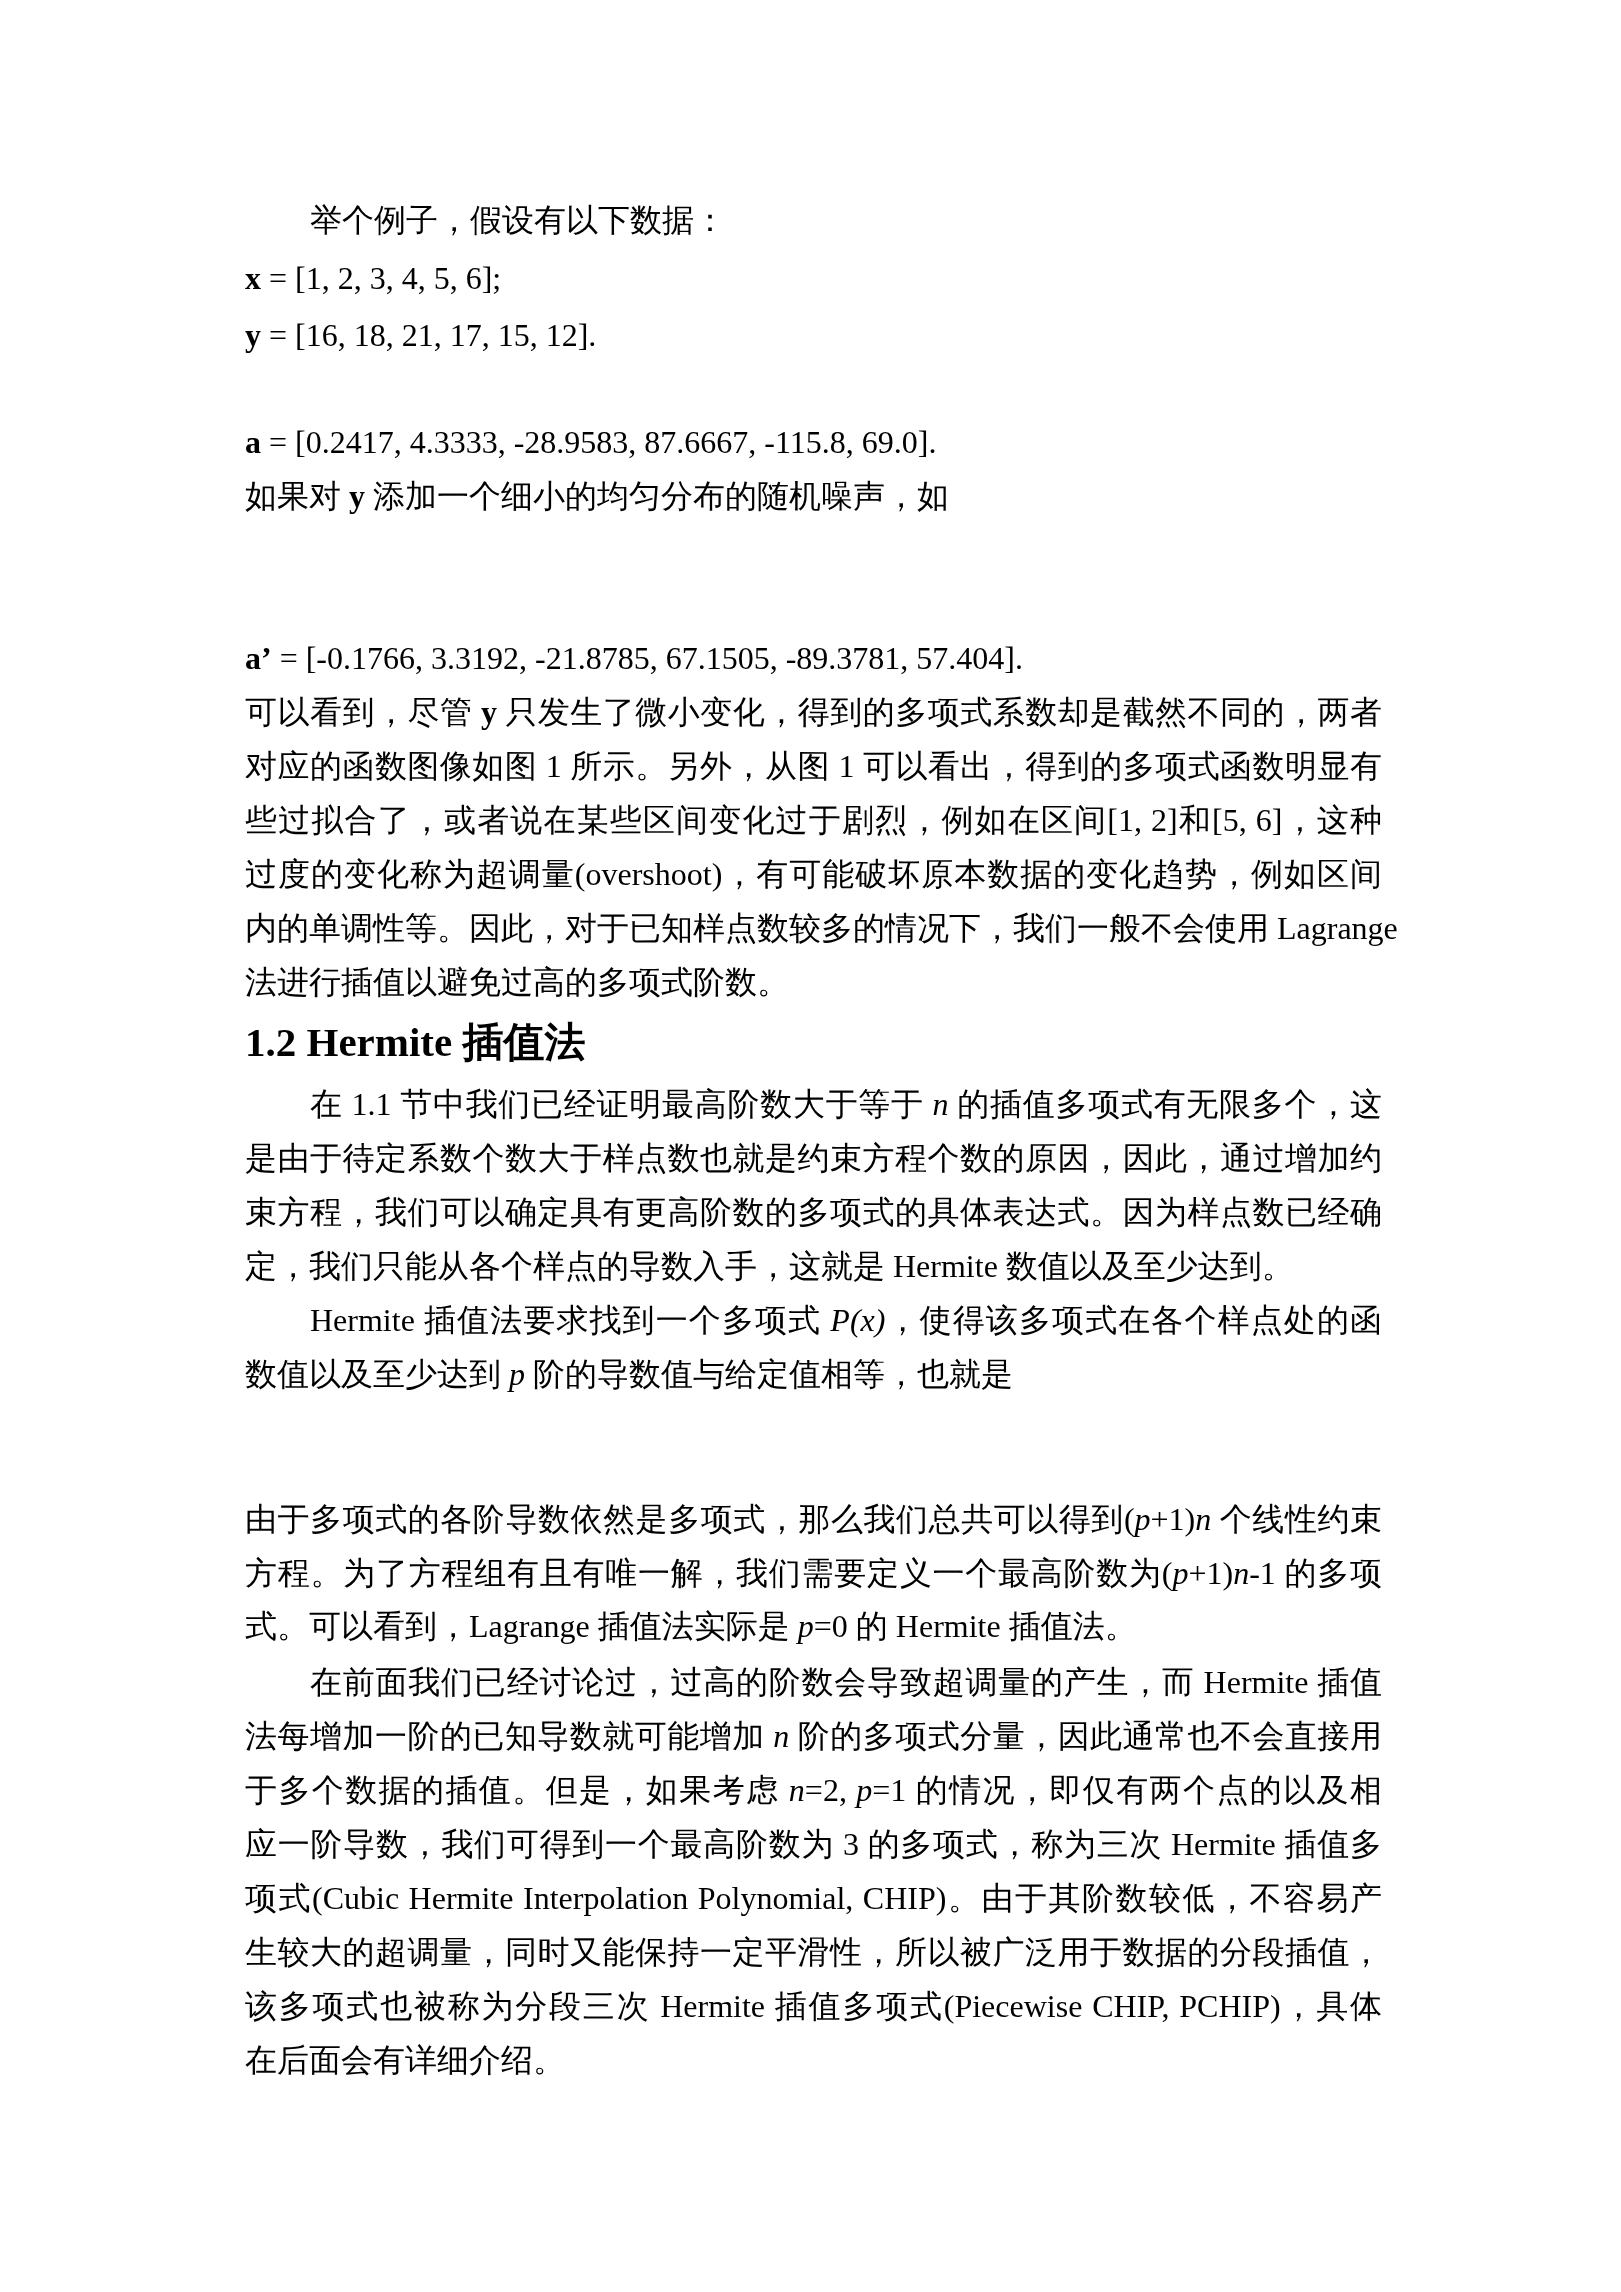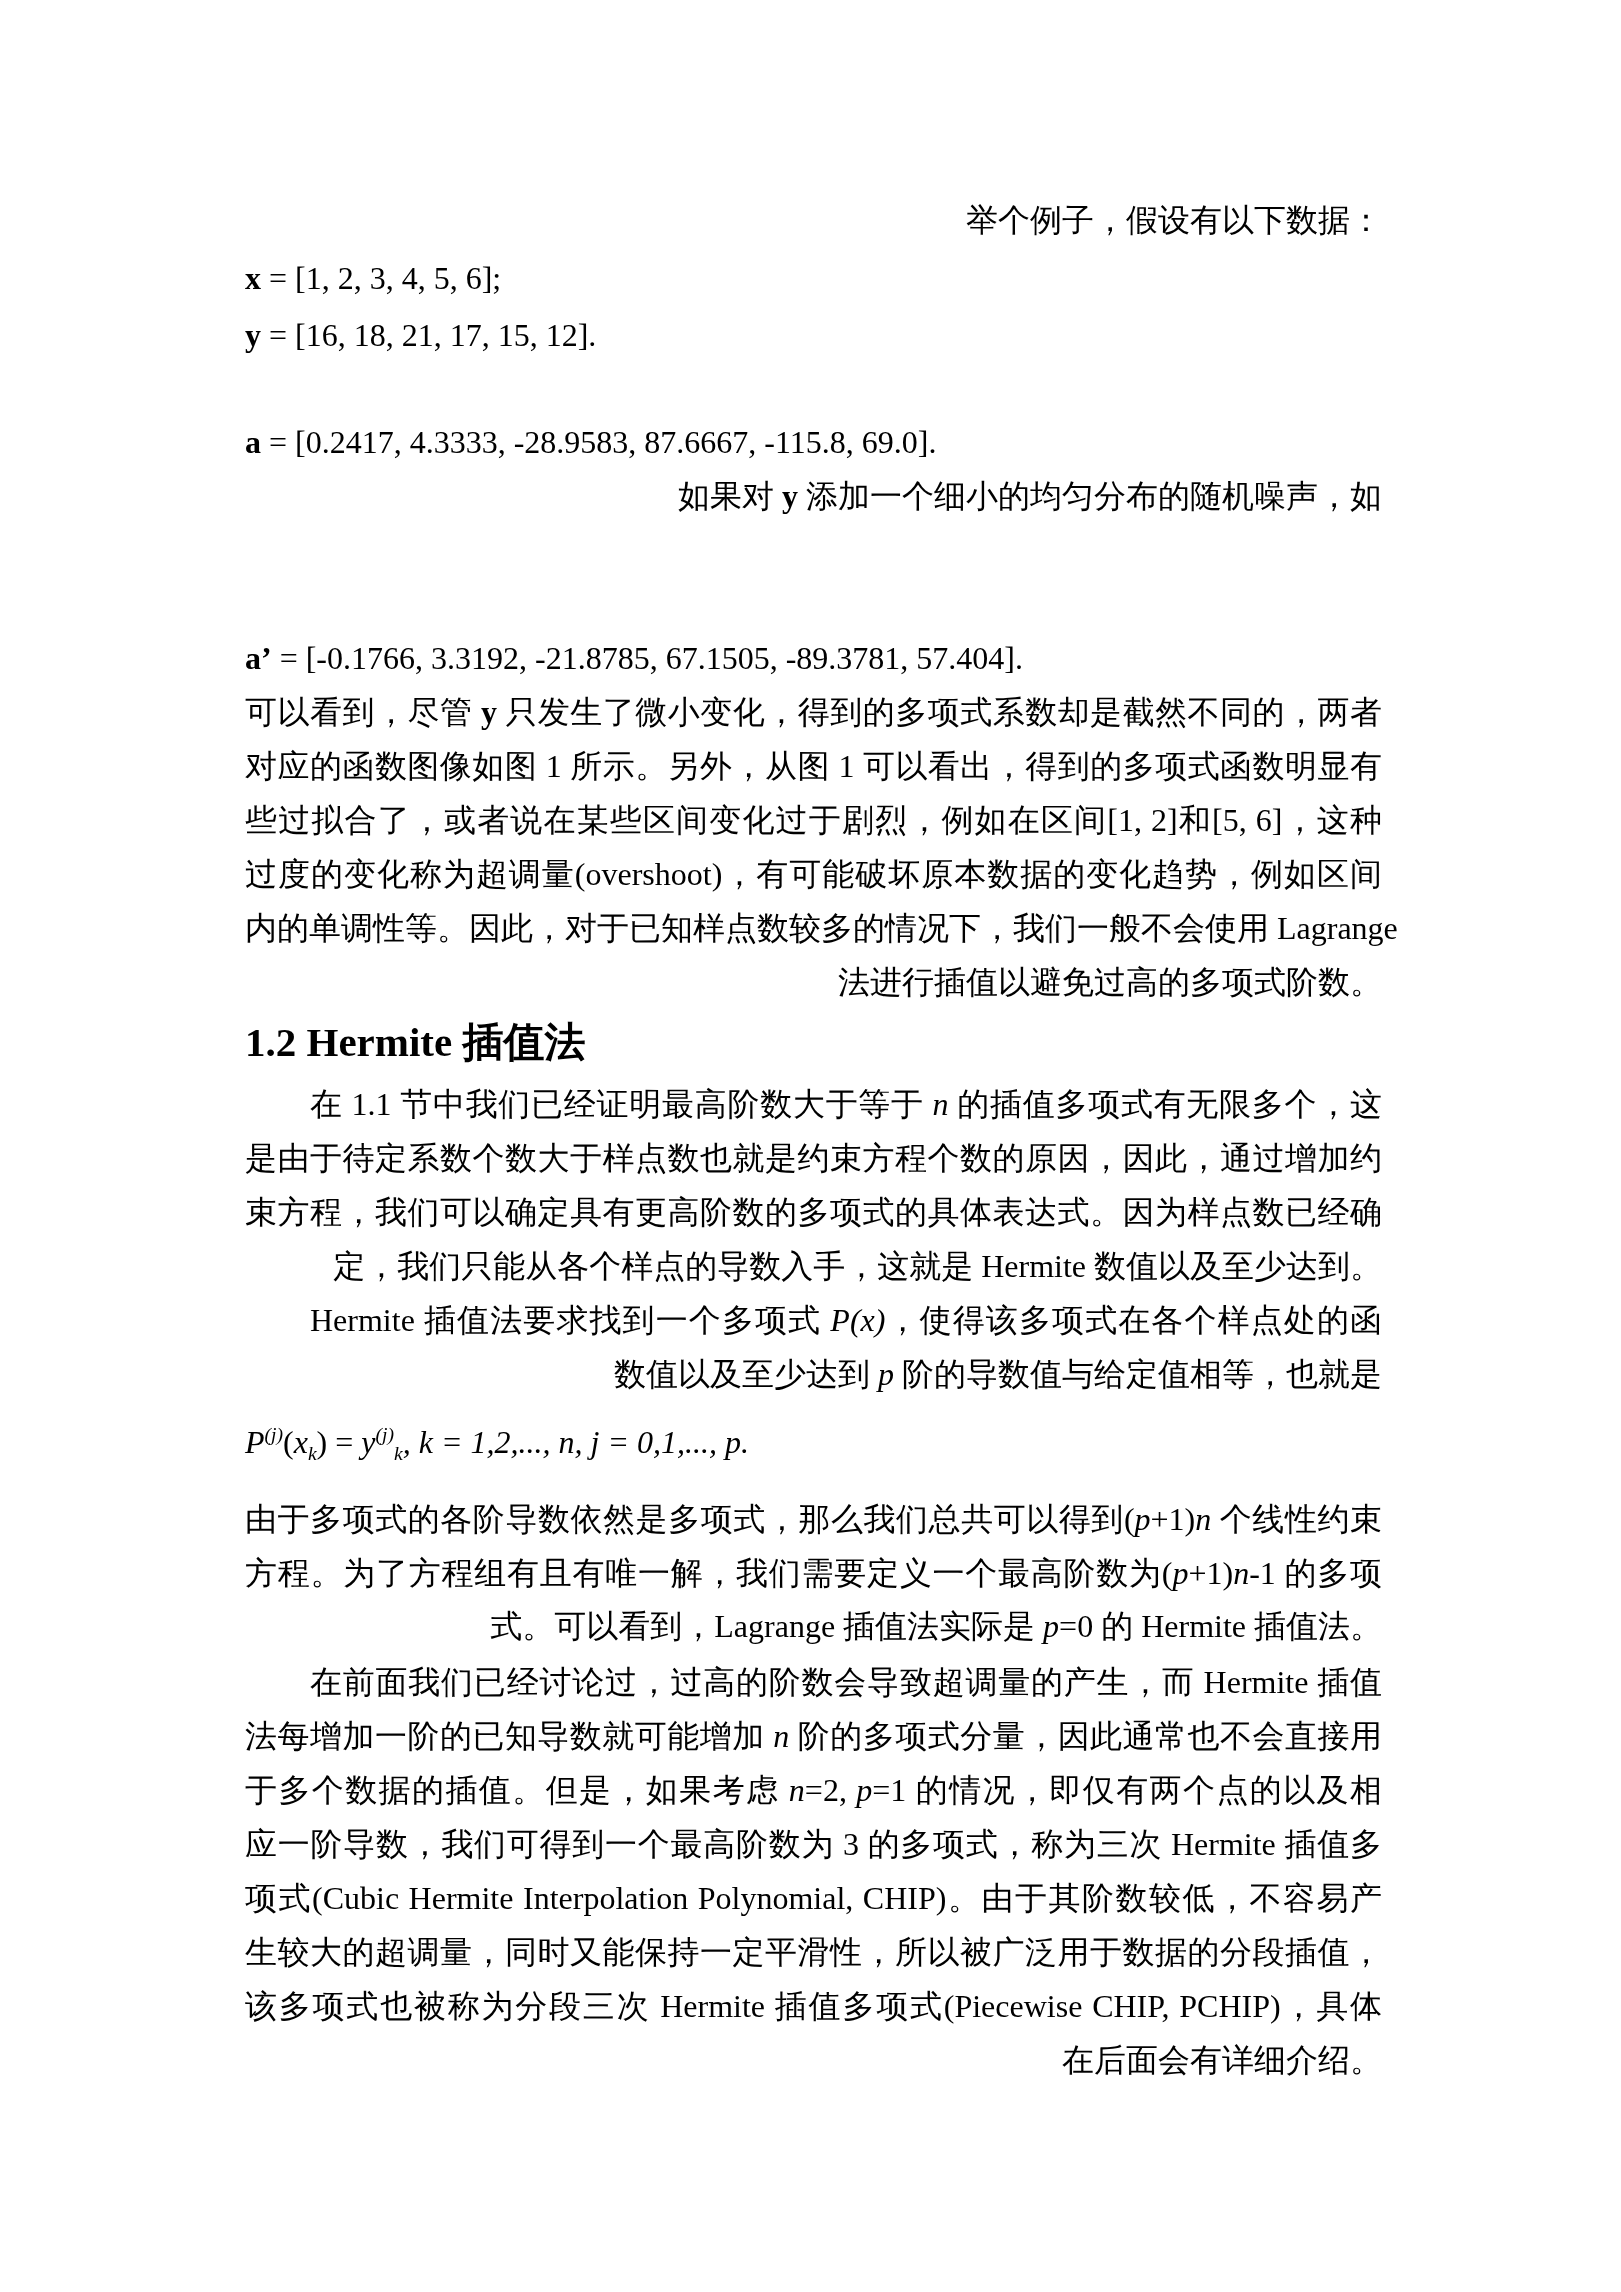--- a/index.html
+++ b/index.html
@@ -1,20 +1,20 @@
 <!DOCTYPE html>
 <html><head>
 <meta charset="utf-8">
 <style>
   html, body { margin: 0; padding: 0; background: #ffffff; }
   body { width: 1621px; height: 2293px; position: relative; overflow: hidden;
          font-family: "Liberation Serif", "DejaVu Serif", serif; color: #000; }
   .page { position: absolute; left: 0; top: 0; width: 1621px; height: 2293px; }
   .line { position: absolute; left: 245px; width: 1137px; font-size: 32px; line-height: 39px;
-          white-space: nowrap; text-align: right; }
+          white-space: nowrap; }
   .justify { text-align: justify; text-align-last: justify; }
   .center { text-align: left; }
   .indent { padding-left: 65px; box-sizing: border-box; }
   .heading { position: absolute; left: 245px; font-size: 41px; font-weight: bold; line-height: 47px; }
   b { font-weight: bold; }
   i { font-style: italic; }
   sup, sub { font-size: 19.6px; line-height: 0; }
 </style>
 </head>
 <body>
@@ -52,21 +52,20 @@
     <div class="line justify" style="top:1139px">是由于待定系数个数大于样点数也就是约束方程个数的原因，因此，通过增加约</div>
     <div class="line justify" style="top:1193px">束方程，我们可以确定具有更高阶数的多项式的具体表达式。因为样点数已经确</div>
     <div class="line" style="top:1247px">定，我们只能从各个样点的导数入手，这就是 Hermite 数值以及至少达到。</div>
   </div>
 
   <div>
     <div class="line justify indent" style="top:1301px"><span>Hermite 插值法要求找到一个多项式 </span><i>P(x)</i><span>，使得该多项式在各个样点处的函</span></div>
     <div class="line" style="top:1355px"><span>数值以及至少达到 </span><i>p</i><span> 阶的导数值与给定值相等，也就是</span></div>
   </div>
 
-  <div class="line center" style="top:1423px; font-style:italic;"><span>P</span><sup>(j)</sup><span style="font-style:normal">(</span><span>x</span><sub>k</sub><span style="font-style:normal">) = </span><span>y</span><sup>(j)</sup><sub>k</sub><span>, k = 1,2,..., n, j = 0,1,..., p.</span></div>
 
   <div>
     <div class="line justify" style="top:1500px"><span>由于多项式的各阶导数依然是多项式，那么我们总共可以得到(</span><i>p</i><span>+1)</span><i>n</i><span> 个线性约束</span></div>
     <div class="line justify" style="top:1554px"><span>方程。为了方程组有且有唯一解，我们需要定义一个最高阶数为(</span><i>p</i><span>+1)</span><i>n</i><span>-1 的多项</span></div>
     <div class="line" style="top:1607px"><span>式。可以看到，Lagrange 插值法实际是 </span><i>p</i><span>=0 的 Hermite 插值法。</span></div>
   </div>
 
   <div>
     <div class="line justify indent" style="top:1663px">在前面我们已经讨论过，过高的阶数会导致超调量的产生，而 Hermite 插值</div>
     <div class="line justify" style="top:1717px"><span>法每增加一阶的已知导数就可能增加 </span><i>n</i><span> 阶的多项式分量，因此通常也不会直接用</span></div>

